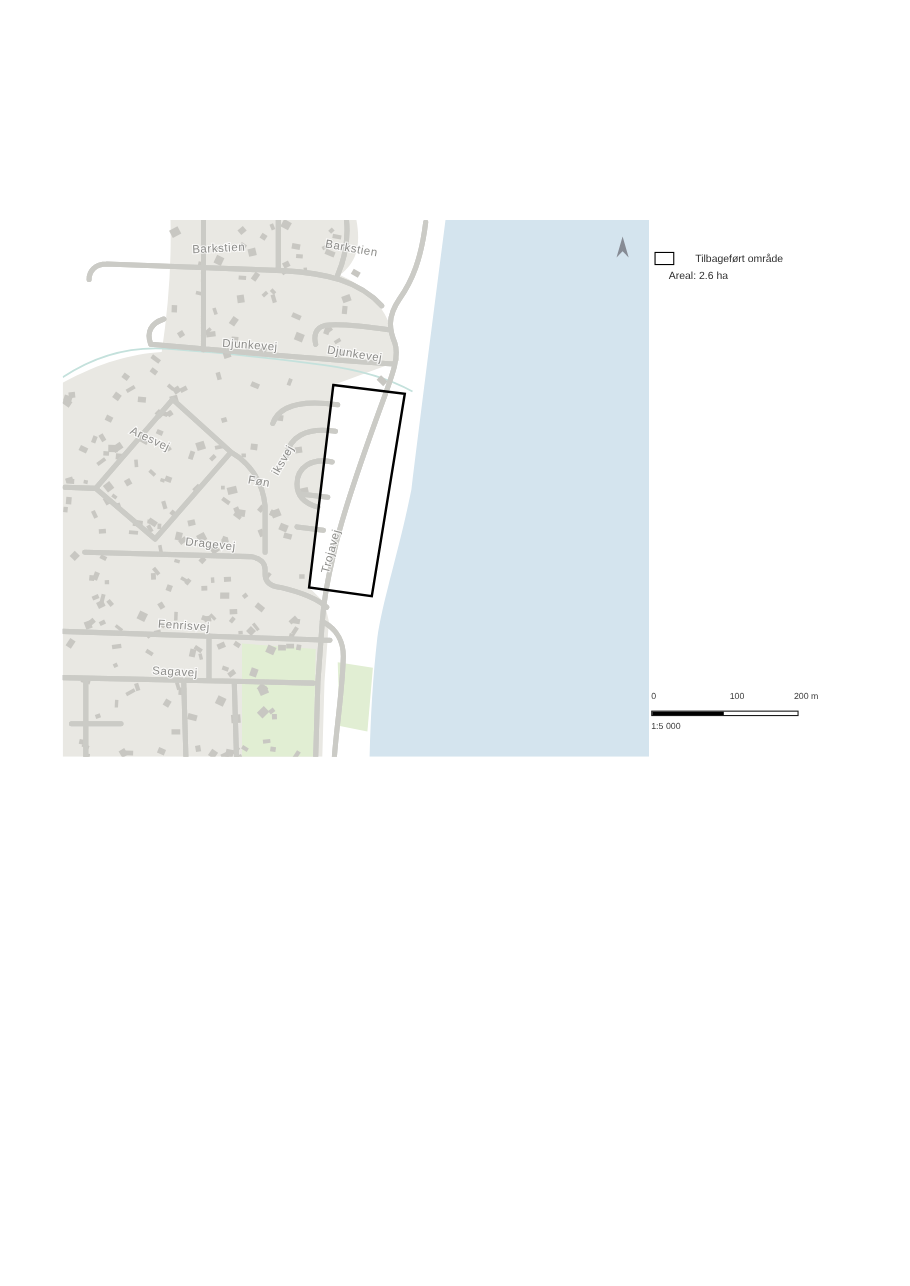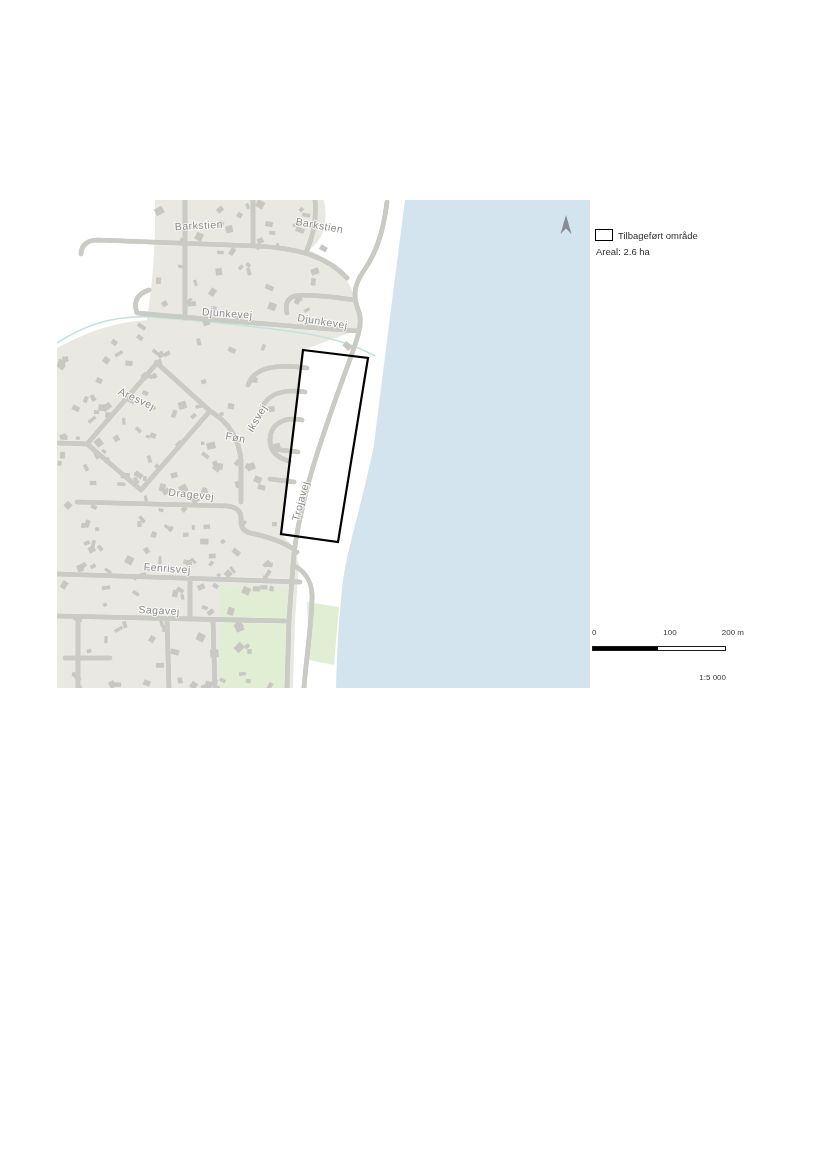--- a/index.html
+++ b/index.html
@@ -11,35 +11,35 @@
   .map svg{display:block;}
 
   .street-label{font-family:"Liberation Sans",sans-serif;font-size:10.5px;
     fill:#8e8e8b;text-anchor:middle;letter-spacing:.5px;
     paint-order:stroke;stroke:#ffffff;stroke-width:2px;stroke-opacity:.75;}
 
   .north-arrow{position:absolute;left:557px;top:213px;width:18px;height:26px;}
 
   .legend{position:absolute;left:595px;top:229px;width:180px;
     font-size:9.5px;color:#2e2e2e;}
-  .legend-row{display:flex;align-items:center;gap:5px;}
+  .legend-row{display:flex;align-items:center;gap:19px;}
   .legend-swatch{display:inline-block;width:16px;height:10px;
     border:1.6px solid #000;background:transparent;flex:0 0 auto;}
-  .legend-area{margin-top:5px;margin-left:1px;}
+  .legend-area{margin-top:5px;margin-left:13px;}
 
   .scalebar{position:absolute;left:592px;top:628px;width:150px;
     font-size:8px;color:#3c3c3c;}
   .sb-ticks{position:relative;height:11px;}
   .sb-t0{position:absolute;left:0;top:0;}
   .sb-t100{position:absolute;left:52px;top:0;width:28px;text-align:center;margin-left:12px;}
   .sb-t200{position:absolute;left:118px;top:0;width:34px;text-align:right;}
   .sb-bar{position:relative;margin-top:7px;width:134px;height:5px;
     border:0.8px solid #1a1a1a;box-sizing:border-box;background:#fff;}
   .sb-black{position:absolute;left:0;top:0;bottom:0;width:65px;background:#000;}
-  .sb-ratio{margin-top:22px;width:134px;text-align:right;}
+  .sb-ratio{margin-top:5px;width:134px;text-align:left;}
 </style>
 </head>
 <body>
 
 <div class="page">
 
   <div class="map">
     <svg id="map-svg" width="533" height="488" viewBox="0 0 533 488" xmlns="http://www.w3.org/2000/svg">
 
       <rect x="0" y="0" width="533" height="488" fill="#ffffff"></rect>

